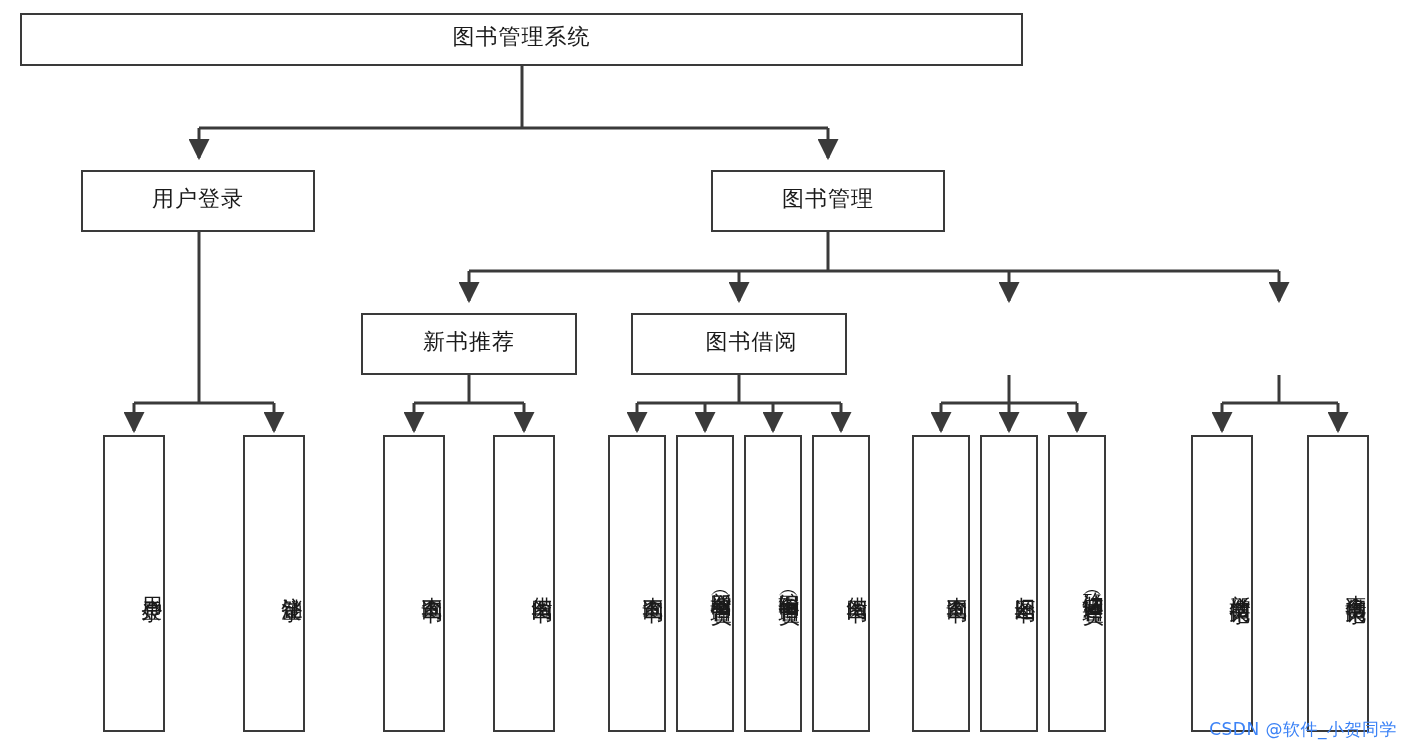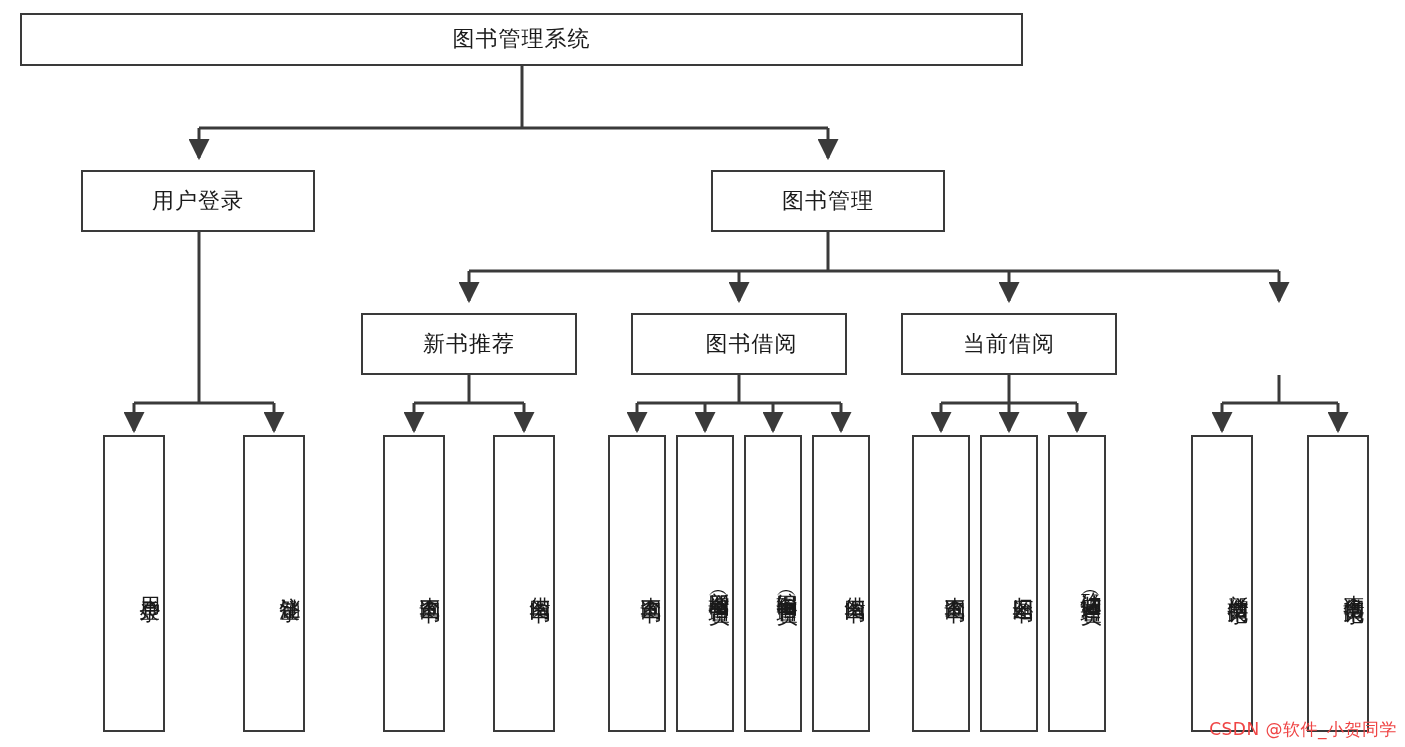--- a/index.html
+++ b/index.html
@@ -28,20 +28,21 @@
   }
   .node {
     position: absolute;
     box-sizing: border-box;
     background: #ffffff;
     border: 2px solid #3a3a3a;
     display: flex;
     align-items: center;
     justify-content: center;
     color: #1a1a1a;
+    font-family: Liberation Mono, monospace;
   }
   .node.horiz {
     font-size: 22px;
     line-height: 1.2;
     letter-spacing: 1px;
   }
   .node.vert {
     writing-mode: vertical-rl;
     text-orientation: upright;
     font-size: 21px;
@@ -56,21 +57,21 @@
     writing-mode: vertical-rl;
     text-orientation: upright;
     display: block;
     text-align: left;
   }
   .watermark {
     position: absolute;
     right: 8px;
     bottom: 6px;
     font-size: 17px;
-    color: #ef4444;
+    color: #3b82f6;
     letter-spacing: 0.5px;
     white-space: nowrap;
   }
 </style>
 </head>
 <body>
 
 <div id="diagram">
 
   <svg id="edges" viewBox="0 0 1405 747" xmlns="http://www.w3.org/2000/svg">
@@ -133,23 +134,20 @@
   <div class="node horiz" style="left:711px; top:170px; width:234px; height:62px;">
     <span class="label">图书管理</span>
   </div>
 
   <div class="node horiz" style="left:361px; top:313px; width:216px; height:62px;">
     <span class="label">新书推荐</span>
   </div>
   <div class="node horiz" style="left:631px; top:313px; width:216px; height:62px;padding-left:25px;">
     <span class="label">图书借阅</span>
   </div>
-  <div class="node horiz" style="left:901px; top:313px; width:216px; height:62px;">
-    <span class="label">当前借阅</span>
-  </div>
 
   <div class="node vert" style="left:103px; top:435px; width:62px; height:297px;">
     <span class="label">用户登录</span>
   </div>
   <div class="node vert" style="left:243px; top:435px; width:62px; height:297px;">
     <span class="label">注销登录</span>
   </div>
 
   <div class="node vert" style="left:383px; top:435px; width:62px; height:297px;">
     <span class="label">查询图书</span>

